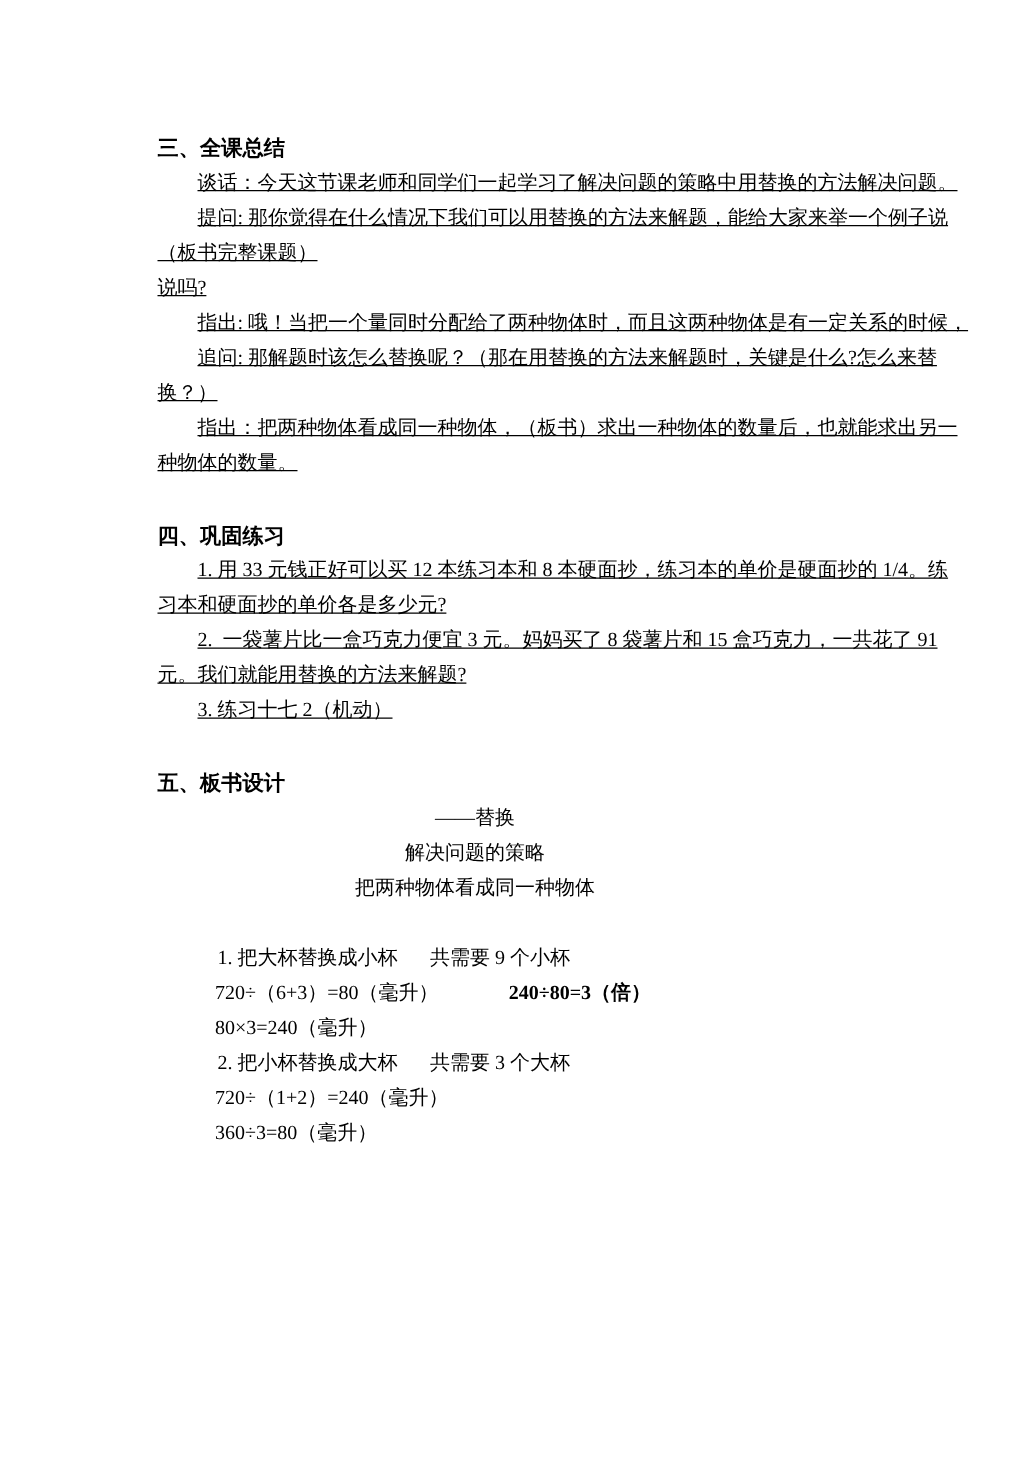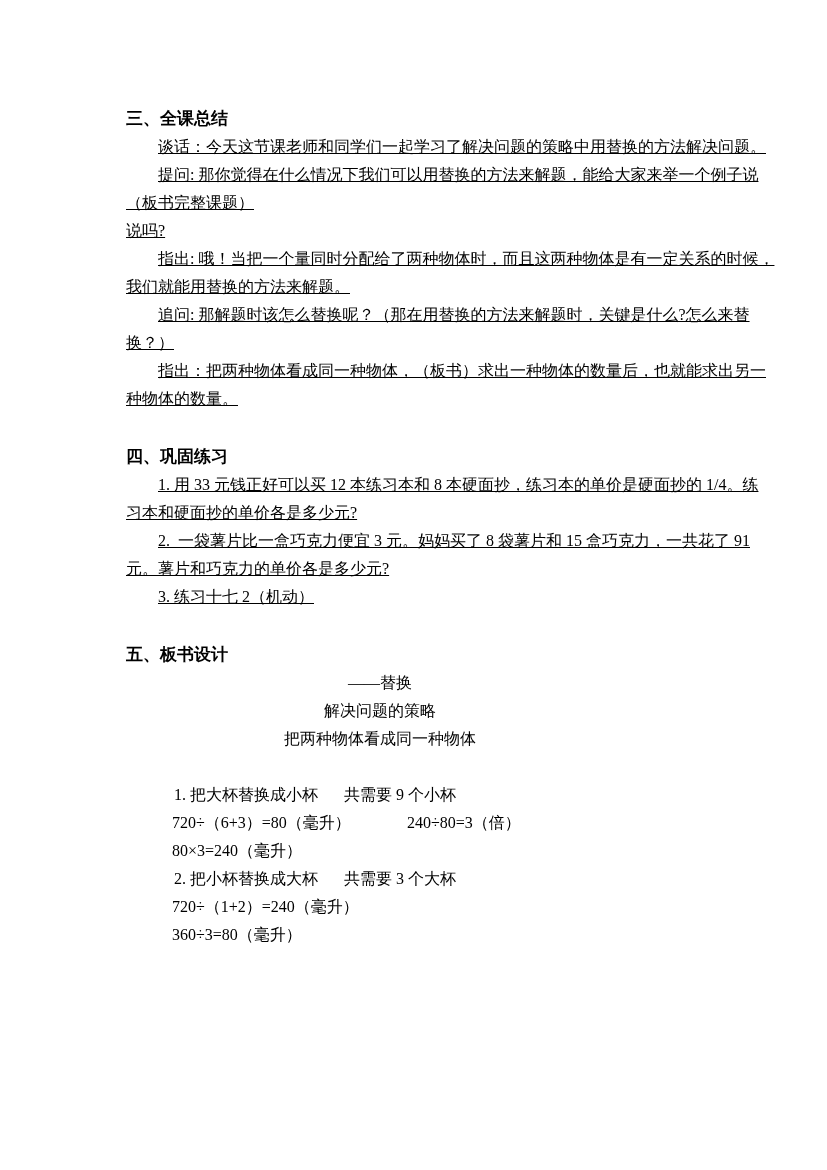--- a/index.html
+++ b/index.html
@@ -48,45 +48,44 @@
   }
   .step-head .count { margin-left: 26px; }
   .eq-row {
     position: relative;
     height: 28px;
     padding-left: 22px;
     white-space: pre;
   }
   .eq-right { position: absolute; top: 0; white-space: pre; }
   .eq-right.pos-a { left: 237px; }
-  .eq-right.pos-b { left: 281px; }
+  .eq-right.pos-b { left: 281px; font-weight: bold; }
 </style>
 </head>
 <body>
 
 <div class="page">
   <div class="content">
 
     <div class="sec-heading">三、全课总结</div>
     <div class="line indent">谈话：今天这节课老师和同学们一起学习了解决问题的策略中用替换的方法解决问题。</div>
     <div class="line indent">提问: 那你觉得在什么情况下我们可以用替换的方法来解题，能给大家来举一个例子说</div>
     <div class="line">（板书完整课题）</div>
     <div class="line">说吗?</div>
     <div class="line indent">指出: 哦！当把一个量同时分配给了两种物体时，而且这两种物体是有一定关系的时候，</div>
-    <div class="line">我们就能用替换的方法来解题。</div>
     <div class="line indent">追问: 那解题时该怎么替换呢？（那在用替换的方法来解题时，关键是什么?怎么来替</div>
     <div class="line">换？）</div>
     <div class="line indent">指出：把两种物体看成同一种物体，（板书）求出一种物体的数量后，也就能求出另一</div>
     <div class="line">种物体的数量。</div>
 
     <div class="sec-heading gap-above">四、巩固练习</div>
     <div class="line indent">1. 用 33 元钱正好可以买 12 本练习本和 8 本硬面抄，练习本的单价是硬面抄的 1/4。练</div>
     <div class="line">习本和硬面抄的单价各是多少元?</div>
     <div class="line indent">2.  一袋薯片比一盒巧克力便宜 3 元。妈妈买了 8 袋薯片和 15 盒巧克力，一共花了 91</div>
-    <div class="line">元。薯片和巧克力的单价各是多少元?</div>
+    <div class="line">元。我们就能用替换的方法来解题?</div>
     <div class="line indent">3. 练习十七 2（机动）</div>
 
     <div class="sec-heading gap-above">五、板书设计</div>
     <div class="board-center">——替换</div>
     <div class="board-center">解决问题的策略</div>
     <div class="board-center">把两种物体看成同一种物体</div>
 
     <div class="step-head">
       <span>1. 把大杯替换成小杯</span><span class="count">共需要 9 个小杯</span>
     </div>

